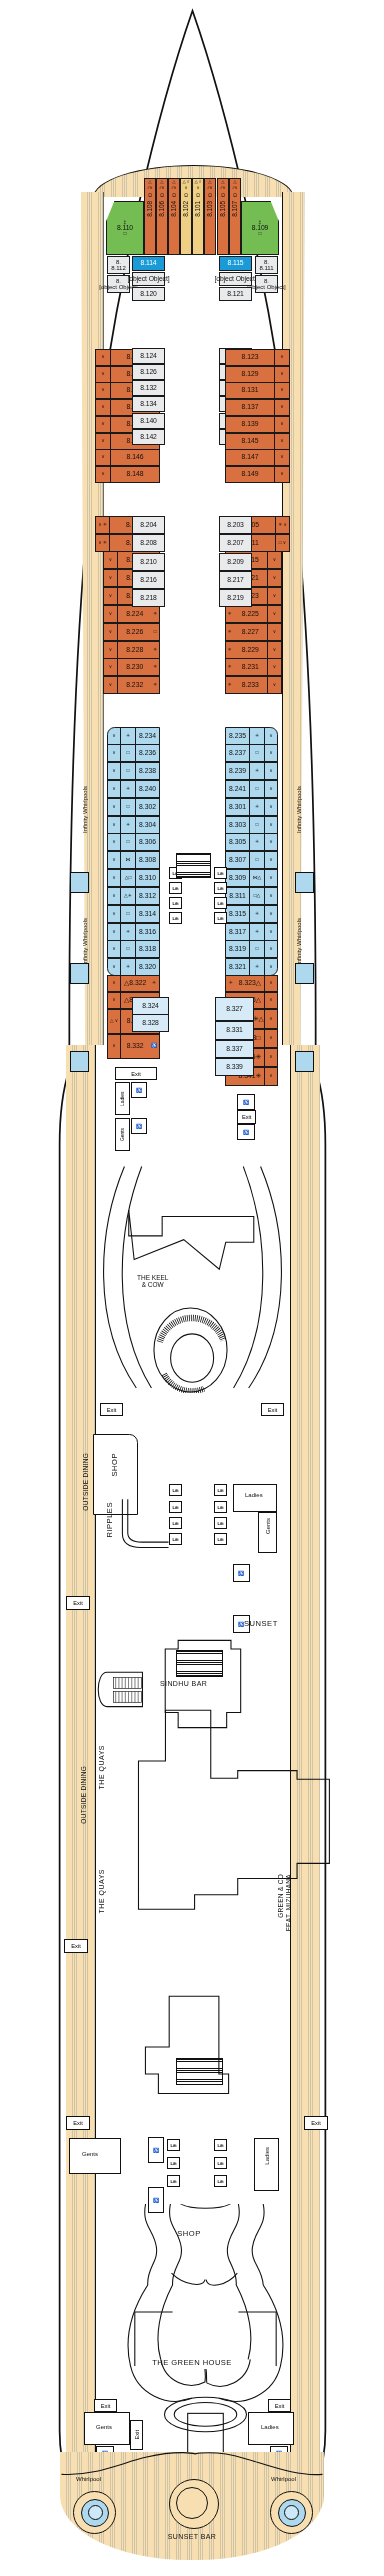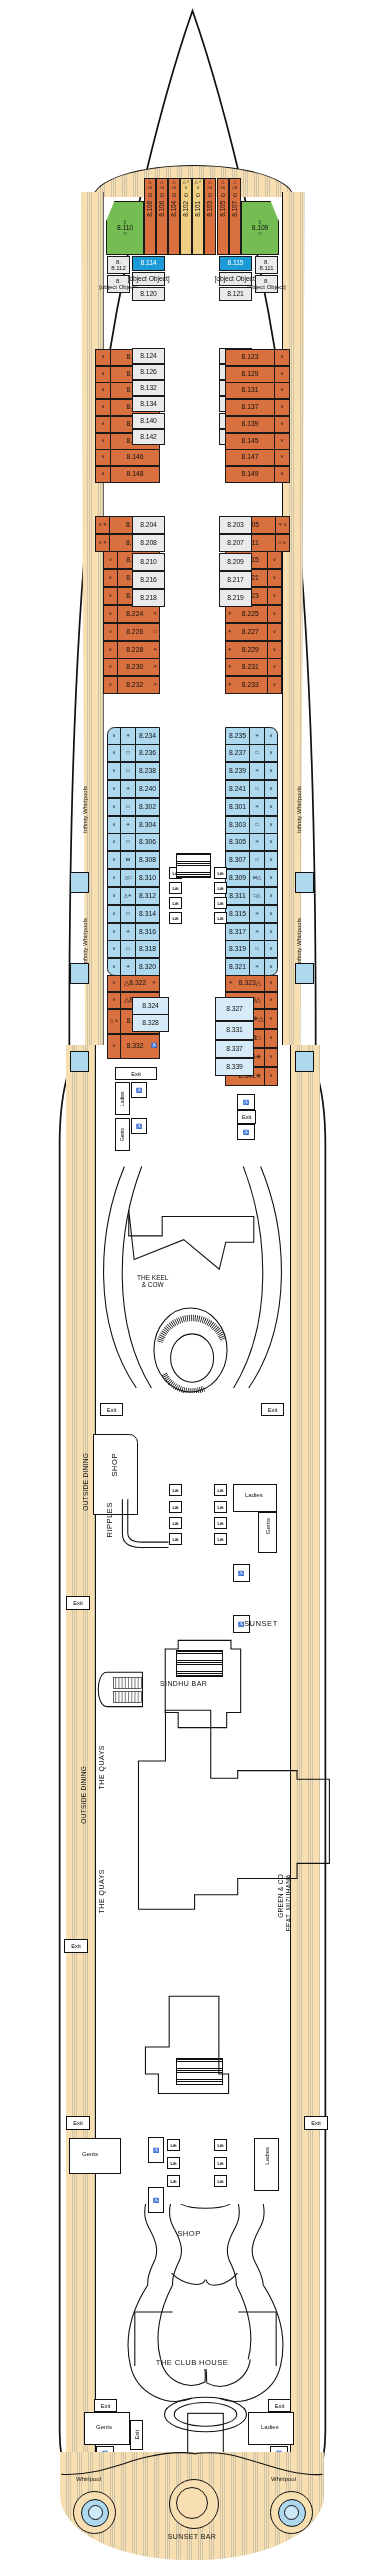--- a/index.html
+++ b/index.html
@@ -803,21 +803,21 @@
       <path d="M312 200 L382 200 L382 300"></path>
       <ellipse cx="251" cy="390" rx="76" ry="32"></ellipse>
       <ellipse cx="251" cy="390" rx="58" ry="22"></ellipse>
       <rect x="218" y="388" width="66" height="74"></rect>
     </g>
     <g fill="#fff" stroke="#111" stroke-width="2">
       <path d="M188 -28 C 188 -60, 210 -72, 251 -72 C 292 -72, 314 -60, 314 -28 C 314 -2, 292 8, 251 8 C 210 8, 188 -2, 188 -28 Z"></path>
     </g>
   </svg>
   <div class="lbl" style="left:189px;top:2230px;font-size:7.6px;letter-spacing:0.5px;transform:translateX(-50%);">SHOP</div>
-  <div class="lbl" style="left:192px;top:2359px;font-size:7.6px;letter-spacing:0.4px;transform:translateX(-50%);">THE CLUB HOUSE</div>
+  <div class="lbl" style="left:192px;top:2359px;font-size:7.6px;letter-spacing:0.4px;transform:translateX(-50%);">THE GREEN HOUSE</div>
 
   <div class="exit" style="left:94px;top:2399px;width:23px;height:13px;">
     <span>Exit</span>
   </div>
   <div class="exit" style="left:268px;top:2399px;width:23px;height:13px;">
     <span>Exit</span>
   </div>
   <div class="room" style="left:84px;top:2412px;width:46px;height:33px;"></div>
   <div class="lbl" style="left:96px;top:2424px;font-size:6px;">Gents</div>
   <div class="room" style="left:248px;top:2412px;width:46px;height:33px;"></div>

